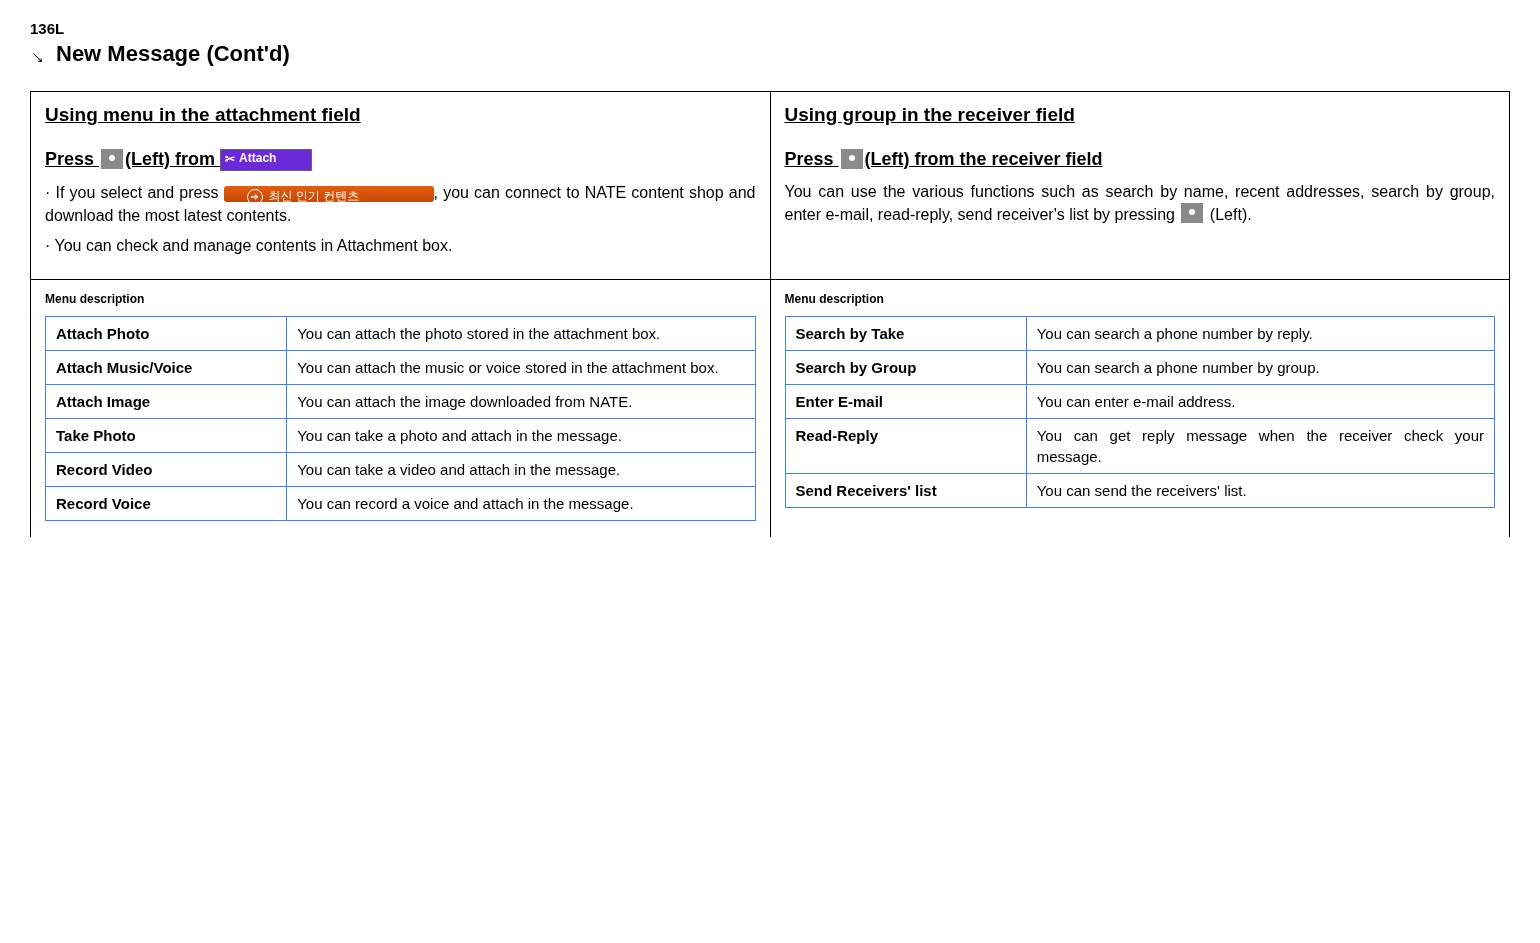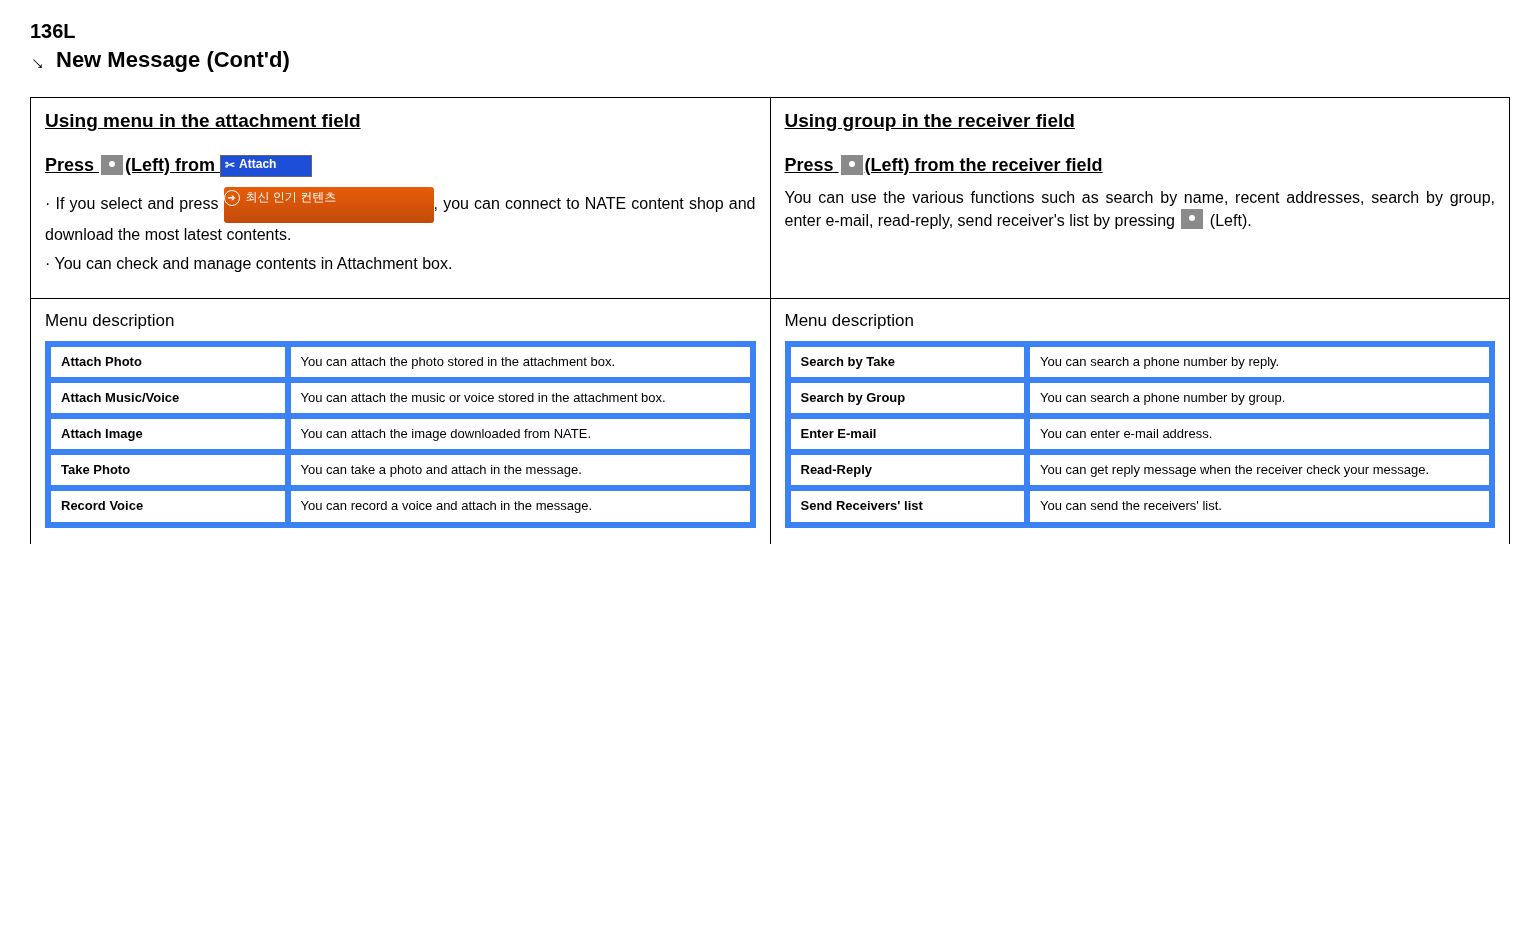--- a/index.html
+++ b/index.html
@@ -6,21 +6,21 @@
     font-family: Arial, Helvetica, sans-serif;
     font-size: 16px;
     margin: 0;
     padding: 20px 30px;
     width: 1540px;
     box-sizing: border-box;
     color: #000;
   }
   .page-number {
     font-weight: bold;
-    font-size: 20px;
+    font-size: 15px;
     margin-bottom: 4px;
   }
   .page-title {
     font-weight: bold;
     font-size: 22px;
     margin-bottom: 24px;
   }
   .arrow {
     display:inline-block;
     transform: rotate(45deg);
@@ -65,77 +65,77 @@
     position:absolute;
     width:6px;height:6px;
     border-radius:50%;
     background:#fff;
     top:6px; left:8px;
   }
   .attach-badge {
     display:inline-block;
     width: 92px;
     height: 22px;
-    background:#1d4ed8;
+    background:#6d28d9;
     color:#fff;
     font-size:12px;
     text-align:left;
     vertical-align: middle;
     padding: 1px 4px;
     box-sizing:border-box;
     border: 1px solid #666;
   }
   .attach-badge .clip-icon {
     display:inline-block;
     margin-right:4px;
     font-size:12px;
     vertical-align: middle;
   }
   .nate-badge {
     display:inline-block;
     width: 210px;
-    height: 36px;
+    height: 16px;
     background: linear-gradient(#e85c0b, #c24a09);
     color:#fff;
     font-size:12px;
     border-radius:3px;
     vertical-align: middle;
-    padding: 2px 0;
+    padding: 2px 23px;
     box-sizing:border-box;
   }
   .nate-badge .circ-icon {
     display:inline-block;
     width:14px;height:14px;
     border:1px solid #fff;
     border-radius:50%;
     text-align:center;
     font-size:10px;
     line-height:13px;
     margin-right:6px;
     vertical-align: middle;
   }
   p.body-text {
     margin: 6px 0;
     line-height: 1.45;
     text-align: justify;
   }
   .menu-desc-head {
-    font-weight: normal;
-    font-size: 17px;
+    font-weight: bold;
+    font-size: 12px;
     margin: 0 0 10px 0;
   }
   table.inner {
     width: 100%;
     border-collapse: collapse;
   }
   table.inner td {
-    border: 6px solid #3b82f6;
+    border: 1px solid #3b82f6;
     padding: 6px 10px;
     vertical-align: top;
-    font-size: 13px;
+    font-size: 15px;
     line-height: 1.4;
   }
   table.inner td.label {
     width: 34%;
     font-weight: bold;
   }
   table.inner td.desc {
     text-align: justify;
   }
 </style>
@@ -189,20 +189,24 @@
               </tr>
         <tr>
                 <td class="label">Attach Image</td>
                 <td class="desc">You can attach the image downloaded from NATE.</td>
               </tr>
         <tr>
                 <td class="label">Take Photo</td>
                 <td class="desc">You can take a photo and attach in the message.</td>
               </tr>
         <tr>
+                <td class="label">Record Video</td>
+                <td class="desc">You can take a video and attach in the message.</td>
+              </tr>
+        <tr>
                 <td class="label">Record Voice</td>
                 <td class="desc">You can record a voice and attach in the message.</td>
               </tr>
       </tbody>
           </table>
     </td>
 
     <td class="col" style="border-bottom:none;">
       <div class="menu-desc-head">Menu description</div>
       <table class="inner">

